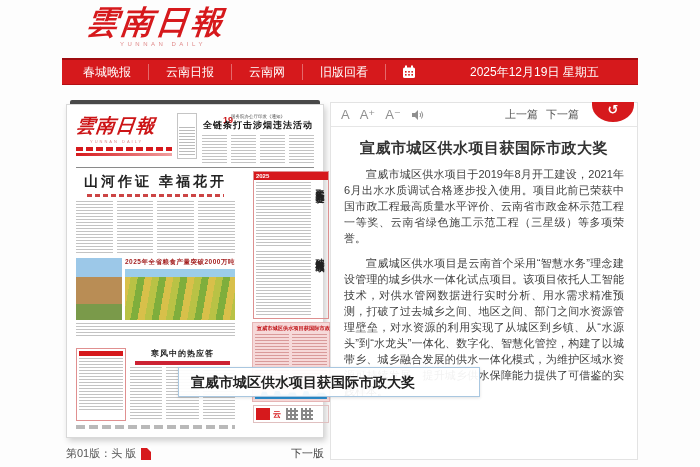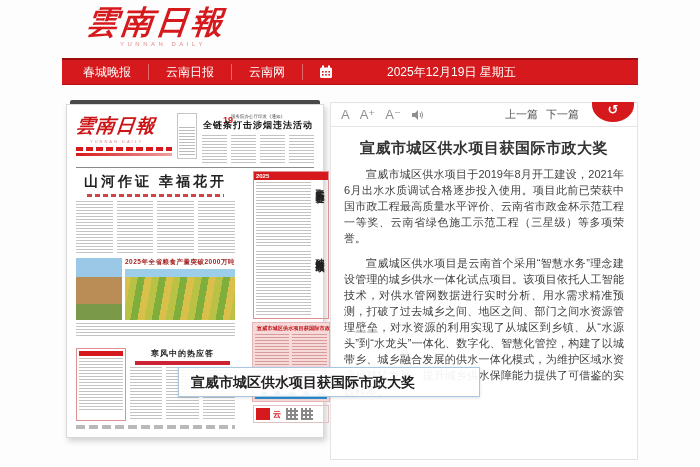--- a/index.html
+++ b/index.html
@@ -152,20 +152,21 @@
 
   <div class="logo-block">
     <div class="logo-cn">雲南日報</div>
     <div class="logo-en">YUNNAN DAILY</div>
   </div>
 
   <div class="navbar">
     <div class="nav-item">春城晚报</div>
     <div class="nav-item">云南日报</div>
     <div class="nav-item">云南网</div>
+    <div class="nav-item">旧版回看</div>
     <div class="nav-cal">
       <svg width="14" height="14" viewBox="0 0 14 14">
         <rect x="1" y="2.5" width="12" height="10.5" rx="1.5" fill="#fff"></rect>
         <rect x="3" y="0.5" width="2" height="3" fill="#fff"></rect>
         <rect x="9" y="0.5" width="2" height="3" fill="#fff"></rect>
         <g fill="#d6191c">
           <rect x="3" y="6" width="1.6" height="1.6"></rect>
             <rect x="6.2" y="6" width="1.6" height="1.6"></rect>
             <rect x="9.4" y="6" width="1.6" height="1.6"></rect>
           <rect x="3" y="9" width="1.6" height="1.6"></rect>
@@ -266,20 +267,25 @@
             <div class="qr-flag"></div>
             <div class="qr-logo">云</div>
             <div class="qr"></div>
             <div class="qr"></div>
           </div>
         </div>
       </div>
     </div>
   </div>
 
+  <div class="pager">
+    <span>第01版：头 版</span>
+    <span class="pdf-icon"></span>
+    <span class="next-page">下一版</span>
+  </div>
 
   <div class="reader">
     <div class="toolbar">
       <span class="fbtn">A</span>
       <span class="fbtn">A⁺</span>
       <span class="fbtn">A⁻</span>
       <span class="speaker">
         <svg width="14" height="12" viewBox="0 0 14 12">
           <polygon points="1,4 4,4 7,1 7,11 4,8 1,8" fill="#8f8f8f"></polygon>
           <path d="M9 4 Q10.5 6 9 8" stroke="#8f8f8f" stroke-width="1" fill="none"></path>

